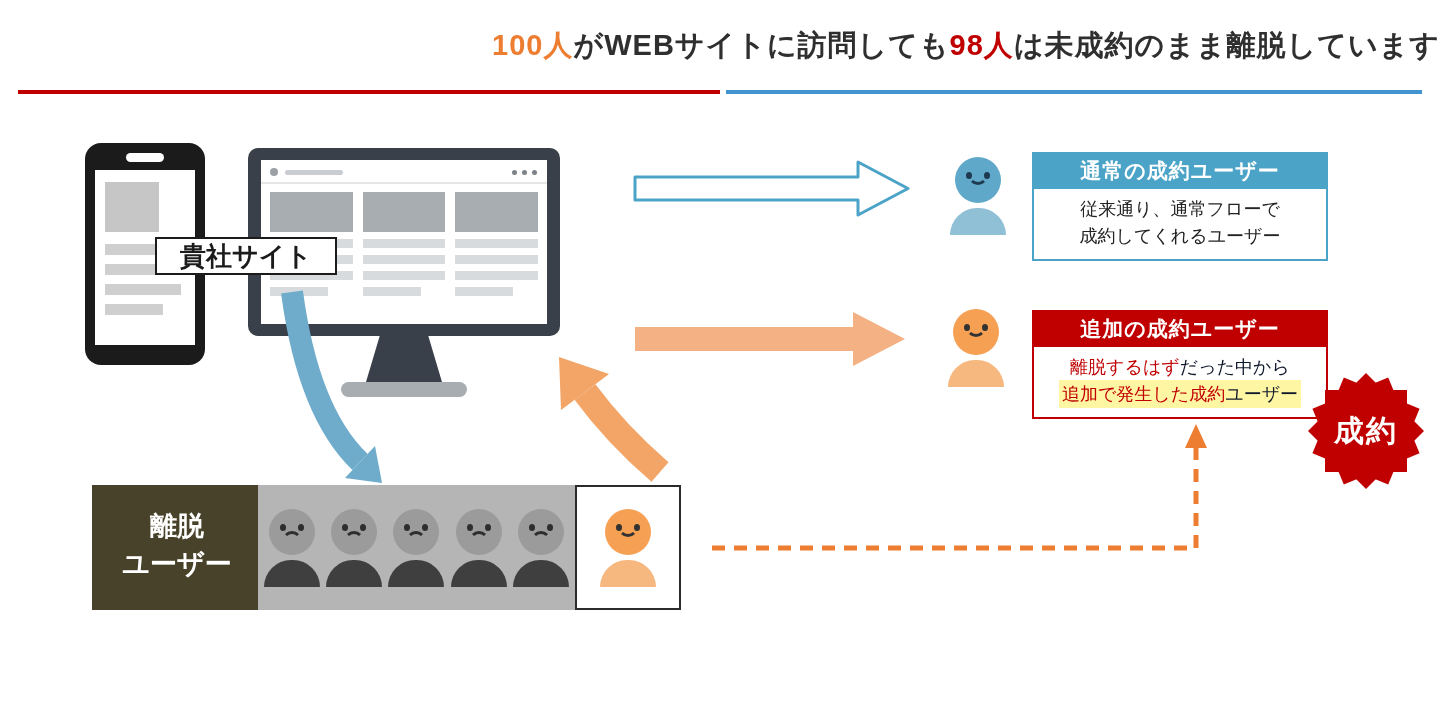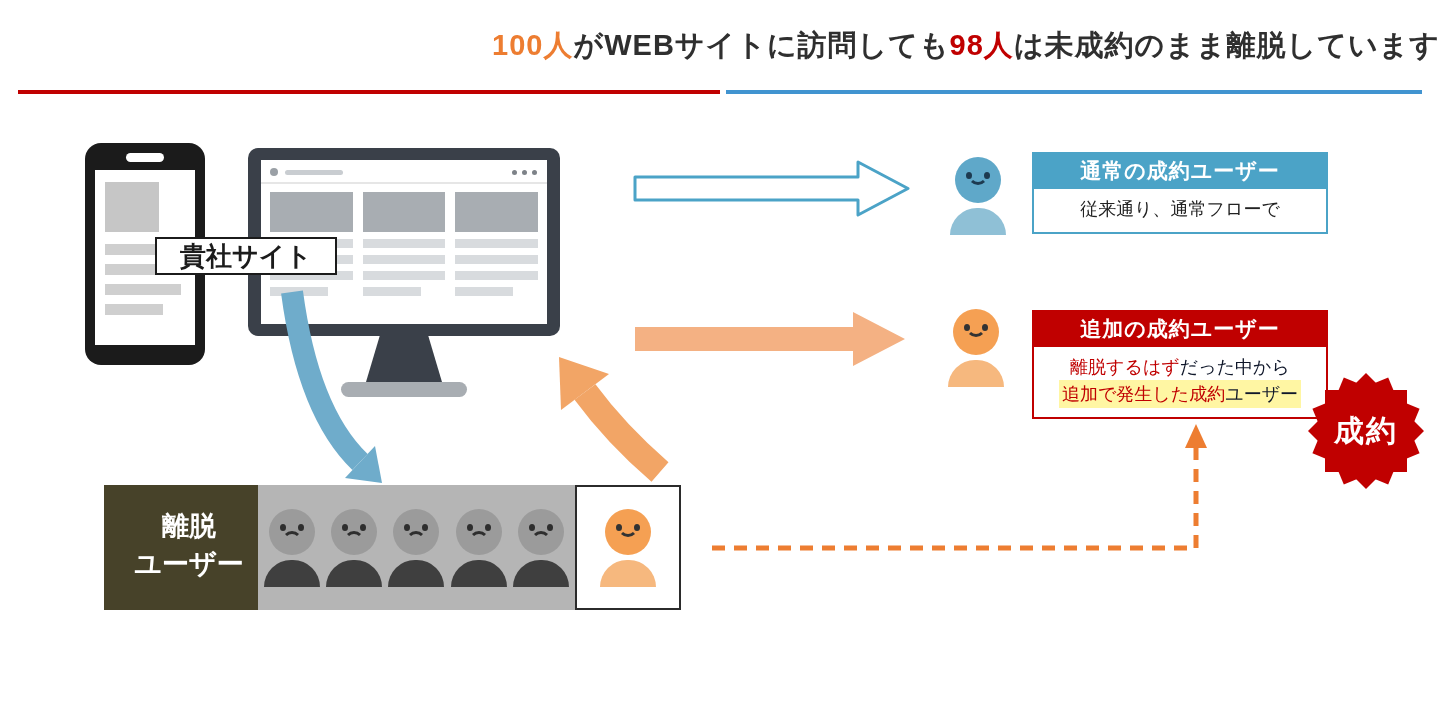--- a/index.html
+++ b/index.html
@@ -91,21 +91,21 @@
                color:#fff;font-size:30px;font-weight:bold;letter-spacing:2px;}
 
   
   .bubble{position:absolute;left:607px;top:371px;width:178px;height:68px;background:#fff;border:3px solid var(--orange);
           border-radius:10px;z-index:10;text-align:center;font-size:20px;font-weight:bold;color:var(--red);
           line-height:29px;padding-top:2px;}
   .bubble-tail{position:absolute;left:96px;bottom:-15px;width:26px;height:26px;background:#fff;
                border-right:3px solid var(--orange);border-bottom:3px solid var(--orange);transform:rotate(45deg);}
 
   
-  .olive-box{position:absolute;left:104px;top:485px;width:170px;height:125px;background:var(--olive);color:#fff;
+  .olive-box{position:absolute;left:92px;top:485px;width:170px;height:125px;background:var(--olive);color:#fff;
              text-align:center;font-size:27px;font-weight:bold;padding-top:22px;line-height:38px;z-index:5;}
   .gray-box{position:absolute;left:258px;top:485px;width:317px;height:125px;background:var(--gray-box);
             display:flex;align-items:center;justify-content:space-evenly;z-index:5;}
   .white-box{position:absolute;left:575px;top:485px;width:106px;height:125px;background:#fff;border:2px solid #2b2b2b;
              display:flex;align-items:center;justify-content:center;z-index:5;}
 
   
   .bottom-message{position:absolute;top:630px;left:0;width:100%;text-align:center;font-size:45px;font-weight:bold;
                   letter-spacing:1px;white-space:nowrap;}
   .bm-red{color:var(--red);} .bm-gray{color:var(--gray-text);} .bm-orange{color:var(--orange);}
@@ -195,20 +195,21 @@
       <span class="eye r"></span>
       <span class="mouth"></span>
     </div>
     <div class="pbody"></div>
   </div>
 
   <div class="info-box teal-box box-normal">
     <div class="box-header">通常の成約ユーザー</div>
     <div class="box-body">
       <div>従来通り、通常フローで</div>
+      <div>成約してくれるユーザー</div>
     </div>
   </div>
 
   <div class="person abs orangeu happy pos-add">
     <div class="head">
       <span class="eye l"></span>
       <span class="eye r"></span>
       <span class="mouth"></span>
     </div>
     <div class="pbody"></div>

